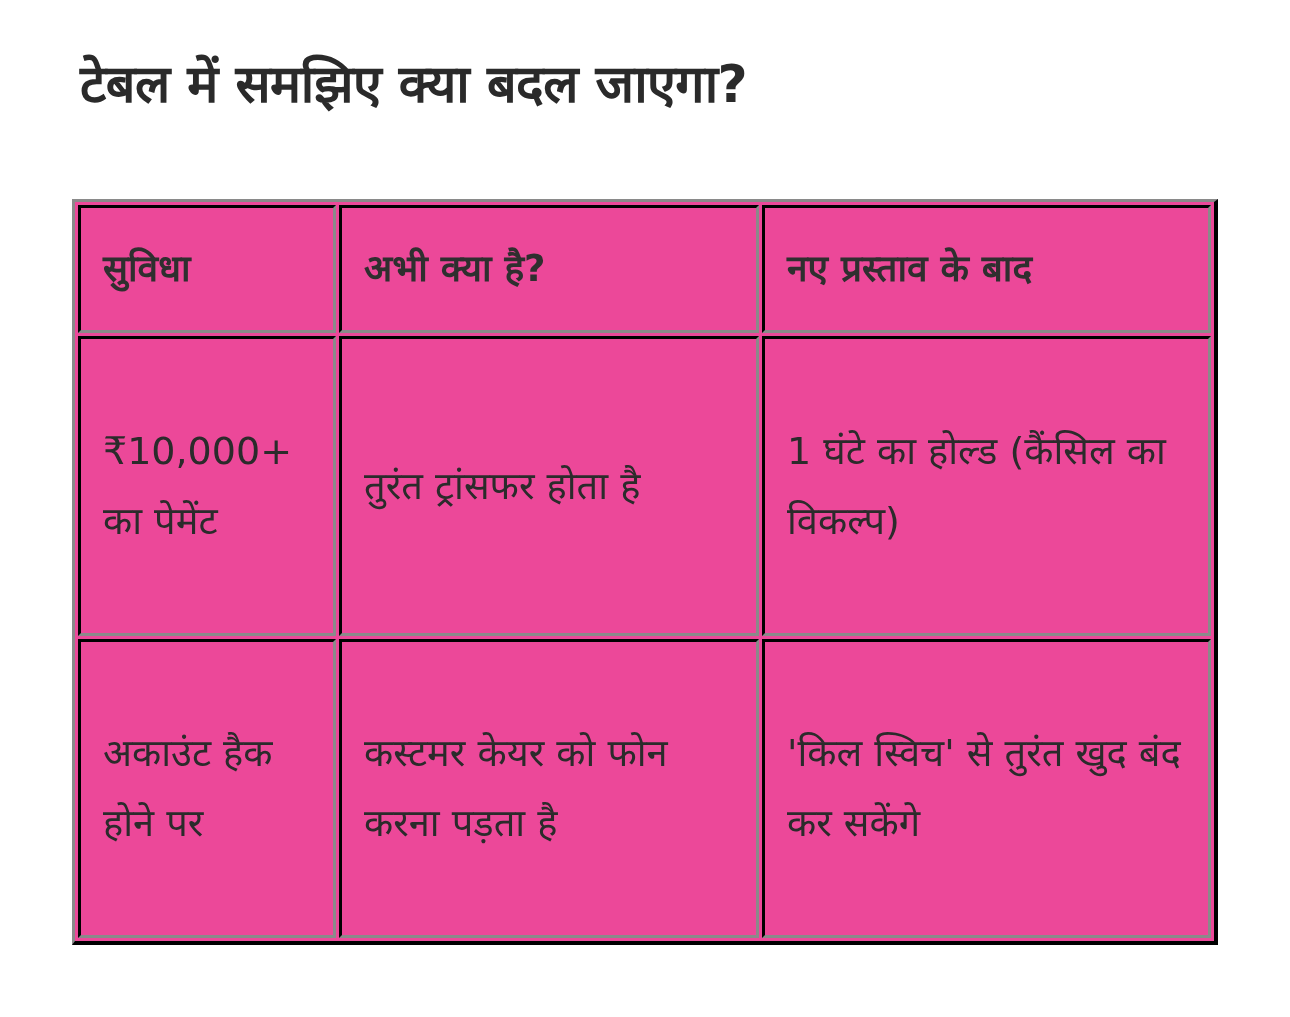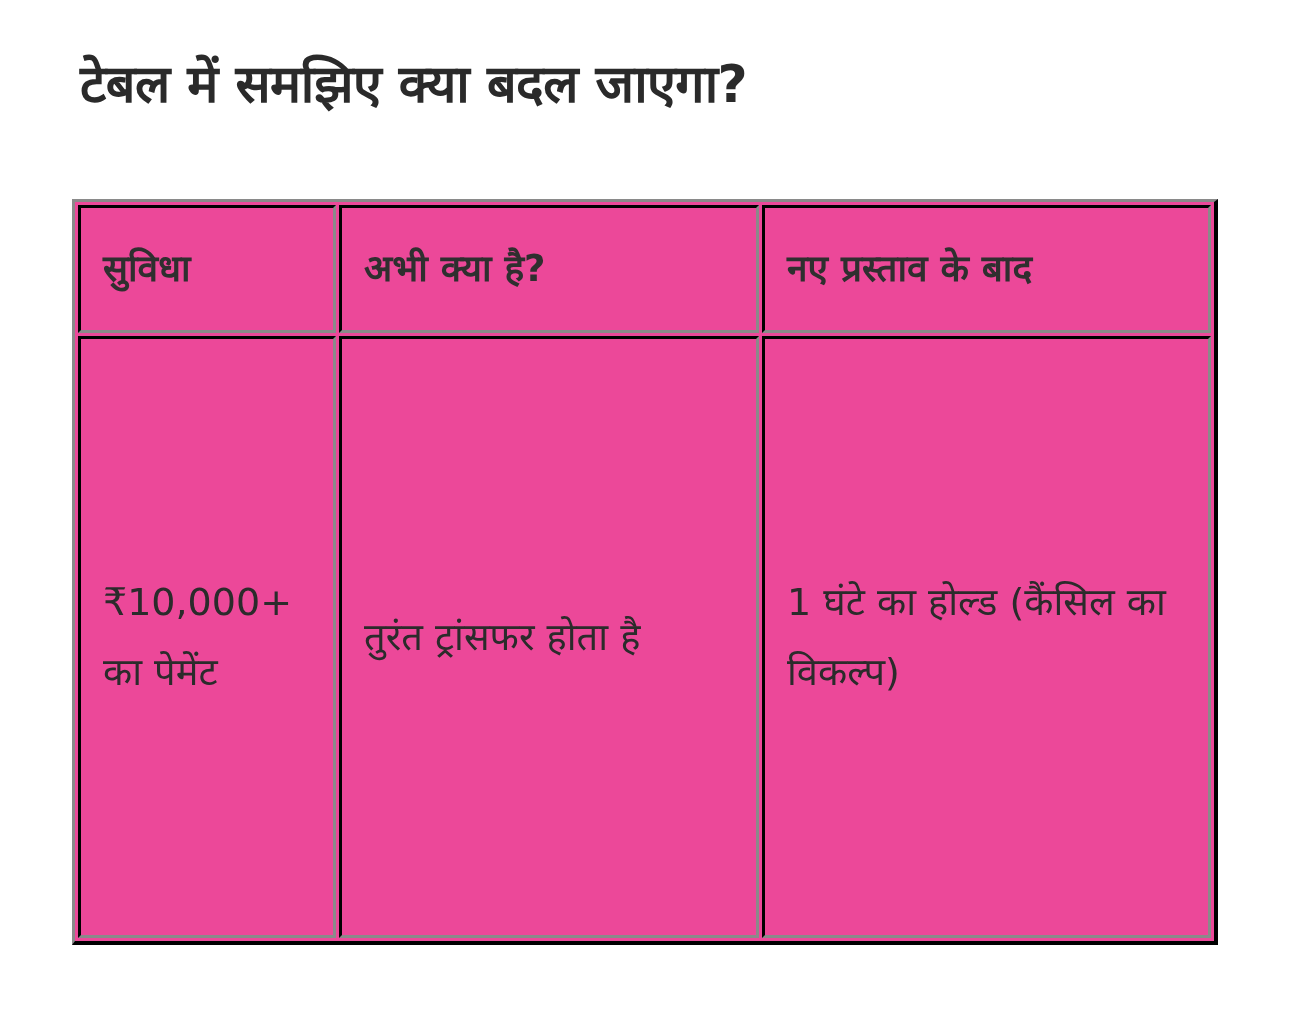--- a/index.html
+++ b/index.html
@@ -104,15 +104,26 @@
         <td>
             <span class="cell-text">₹10,000+ का पेमेंट</span>
           </td>
         <td>
             <span class="cell-text">तुरंत ट्रांसफर होता है</span>
           </td>
         <td>
             <span class="cell-text">1 घंटे का होल्ड (कैंसिल का विकल्प)</span>
           </td>
       </tr>
+      <tr class="row-3">
+        <td>
+            <span class="cell-text">अकाउंट हैक होने पर</span>
+          </td>
+        <td>
+            <span class="cell-text">कस्टमर केयर को फोन करना पड़ता है</span>
+          </td>
+        <td>
+            <span class="cell-text">'किल स्विच' से तुरंत खुद बंद कर सकेंगे</span>
+          </td>
+      </tr>
     </tbody>
   </table>
 </div>
 
 </body></html>

